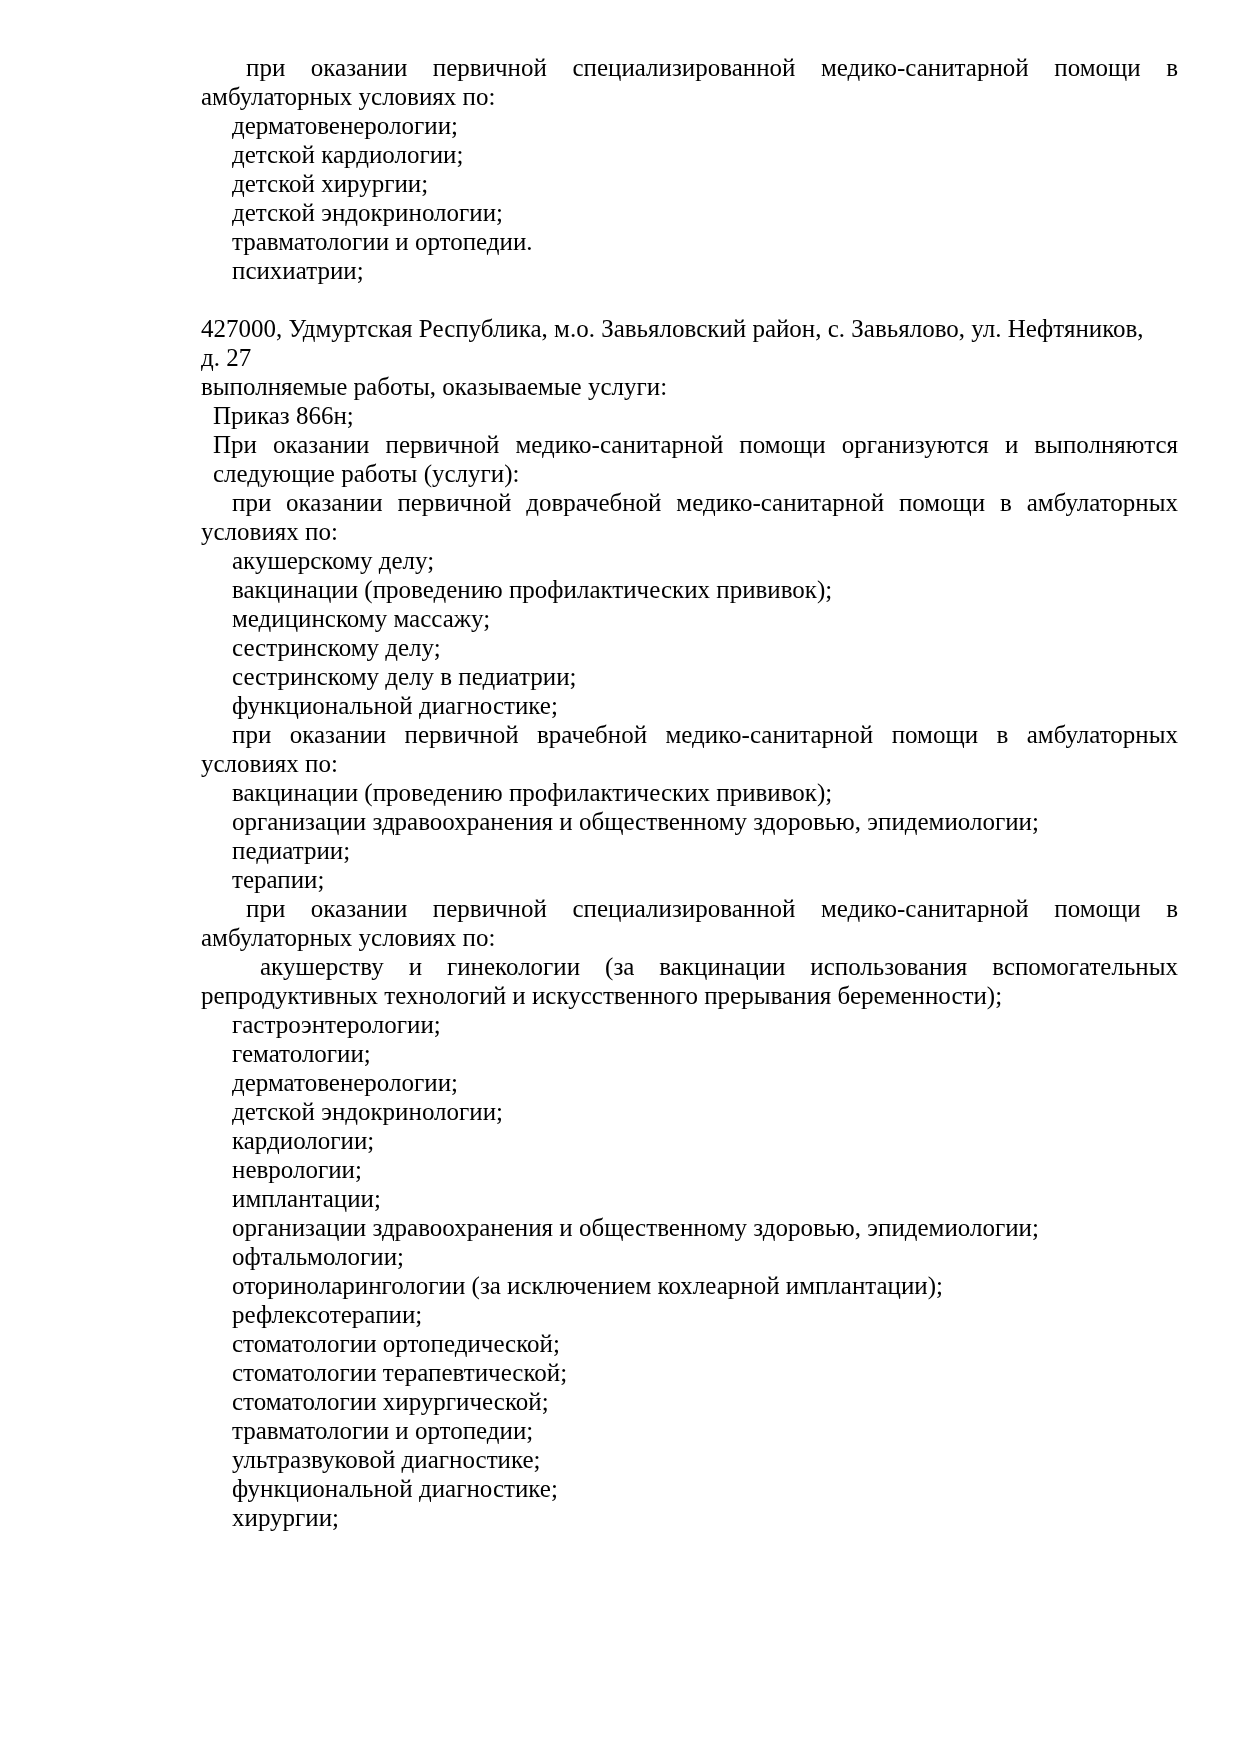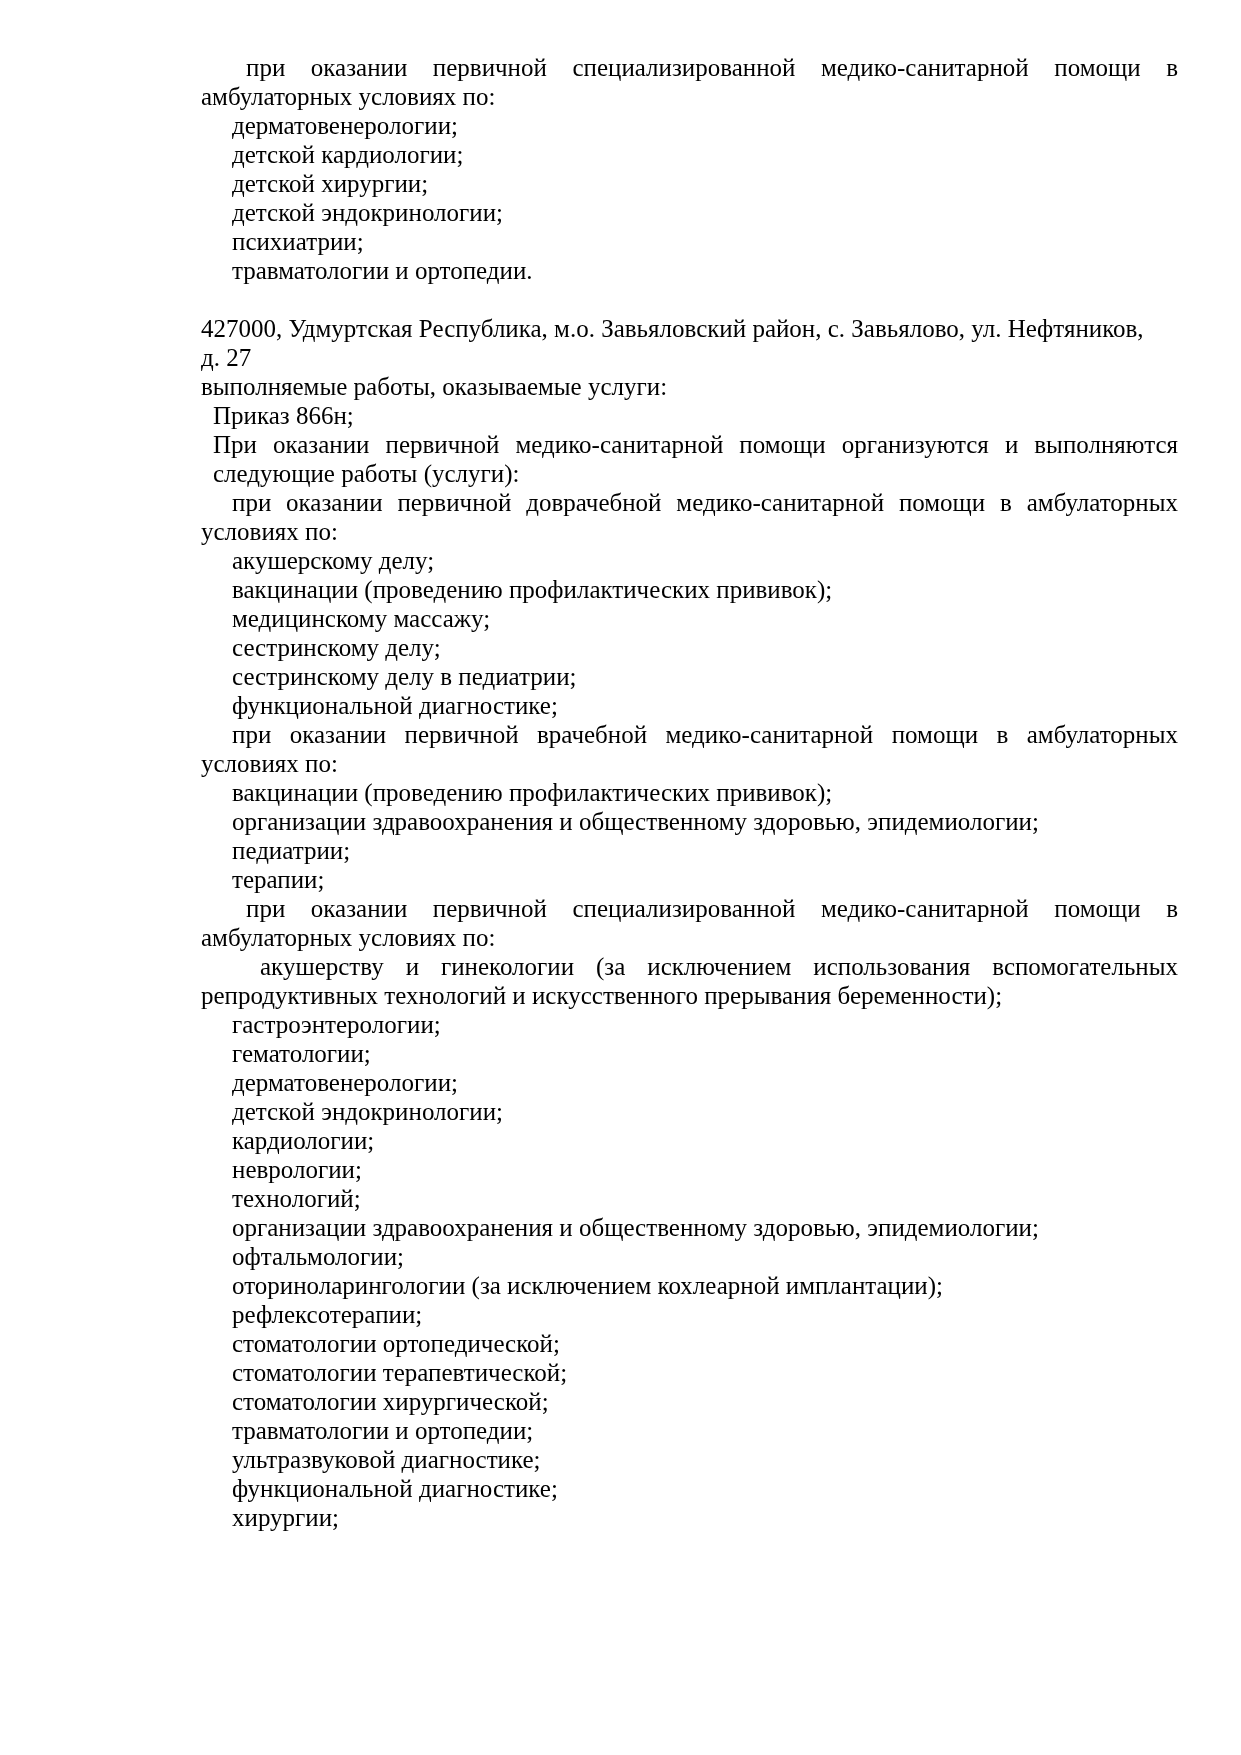--- a/index.html
+++ b/index.html
@@ -35,22 +35,22 @@
 <body>
 
 <div class="page">
   <div class="content" id="doc-content">
       <div class="line justify" style="text-indent: 45px;">при оказании первичной специализированной медико-санитарной помощи в</div>
       <div class="line" style="text-indent: 0px;">амбулаторных условиях по:</div>
       <div class="line" style="text-indent: 31px;">дерматовенерологии;</div>
       <div class="line" style="text-indent: 31px;">детской кардиологии;</div>
       <div class="line" style="text-indent: 31px;">детской хирургии;</div>
       <div class="line" style="text-indent: 31px;">детской эндокринологии;</div>
+      <div class="line" style="text-indent: 31px;">травматологии и ортопедии.</div>
       <div class="line" style="text-indent: 31px;">психиатрии;</div>
-      <div class="line" style="text-indent: 31px;">травматологии и ортопедии.</div>
       <div class="line" style="text-indent: 0px;"></div>
       <div class="line" style="text-indent: 0px;">427000, Удмуртская Республика, м.о. Завьяловский район, с. Завьялово, ул. Нефтяников,</div>
       <div class="line" style="text-indent: 0px;">д. 27</div>
       <div class="line" style="text-indent: 0px;">выполняемые работы, оказываемые услуги:</div>
       <div class="line" style="text-indent: 12px;">Приказ 866н;</div>
       <div class="line justify" style="text-indent: 12px;">При оказании первичной медико-санитарной помощи организуются и выполняются</div>
       <div class="line" style="text-indent: 12px;">следующие работы (услуги):</div>
       <div class="line justify" style="text-indent: 31px;">при оказании первичной доврачебной медико-санитарной помощи в амбулаторных</div>
       <div class="line" style="text-indent: 0px;">условиях по:</div>
       <div class="line" style="text-indent: 31px;">акушерскому делу;</div>
@@ -60,29 +60,29 @@
       <div class="line" style="text-indent: 31px;">сестринскому делу в педиатрии;</div>
       <div class="line" style="text-indent: 31px;">функциональной диагностике;</div>
       <div class="line justify" style="text-indent: 31px;">при оказании первичной врачебной медико-санитарной помощи в амбулаторных</div>
       <div class="line" style="text-indent: 0px;">условиях по:</div>
       <div class="line" style="text-indent: 31px;">вакцинации (проведению профилактических прививок);</div>
       <div class="line" style="text-indent: 31px;">организации здравоохранения и общественному здоровью, эпидемиологии;</div>
       <div class="line" style="text-indent: 31px;">педиатрии;</div>
       <div class="line" style="text-indent: 31px;">терапии;</div>
       <div class="line justify" style="text-indent: 45px;">при оказании первичной специализированной медико-санитарной помощи в</div>
       <div class="line" style="text-indent: 0px;">амбулаторных условиях по:</div>
-      <div class="line justify" style="text-indent: 59px;">акушерству и гинекологии (за исключением использования вспомогательных</div>
+      <div class="line justify" style="text-indent: 59px;">акушерству и гинекологии (за вакцинации использования вспомогательных</div>
       <div class="line" style="text-indent: 0px;">репродуктивных технологий и искусственного прерывания беременности);</div>
       <div class="line" style="text-indent: 31px;">гастроэнтерологии;</div>
       <div class="line" style="text-indent: 31px;">гематологии;</div>
       <div class="line" style="text-indent: 31px;">дерматовенерологии;</div>
       <div class="line" style="text-indent: 31px;">детской эндокринологии;</div>
       <div class="line" style="text-indent: 31px;">кардиологии;</div>
       <div class="line" style="text-indent: 31px;">неврологии;</div>
-      <div class="line" style="text-indent: 31px;">технологий;</div>
+      <div class="line" style="text-indent: 31px;">имплантации;</div>
       <div class="line" style="text-indent: 31px;">организации здравоохранения и общественному здоровью, эпидемиологии;</div>
       <div class="line" style="text-indent: 31px;">офтальмологии;</div>
       <div class="line" style="text-indent: 31px;">оториноларингологии (за исключением кохлеарной имплантации);</div>
       <div class="line" style="text-indent: 31px;">рефлексотерапии;</div>
       <div class="line" style="text-indent: 31px;">стоматологии ортопедической;</div>
       <div class="line" style="text-indent: 31px;">стоматологии терапевтической;</div>
       <div class="line" style="text-indent: 31px;">стоматологии хирургической;</div>
       <div class="line" style="text-indent: 31px;">травматологии и ортопедии;</div>
       <div class="line" style="text-indent: 31px;">ультразвуковой диагностике;</div>
       <div class="line" style="text-indent: 31px;">функциональной диагностике;</div>

